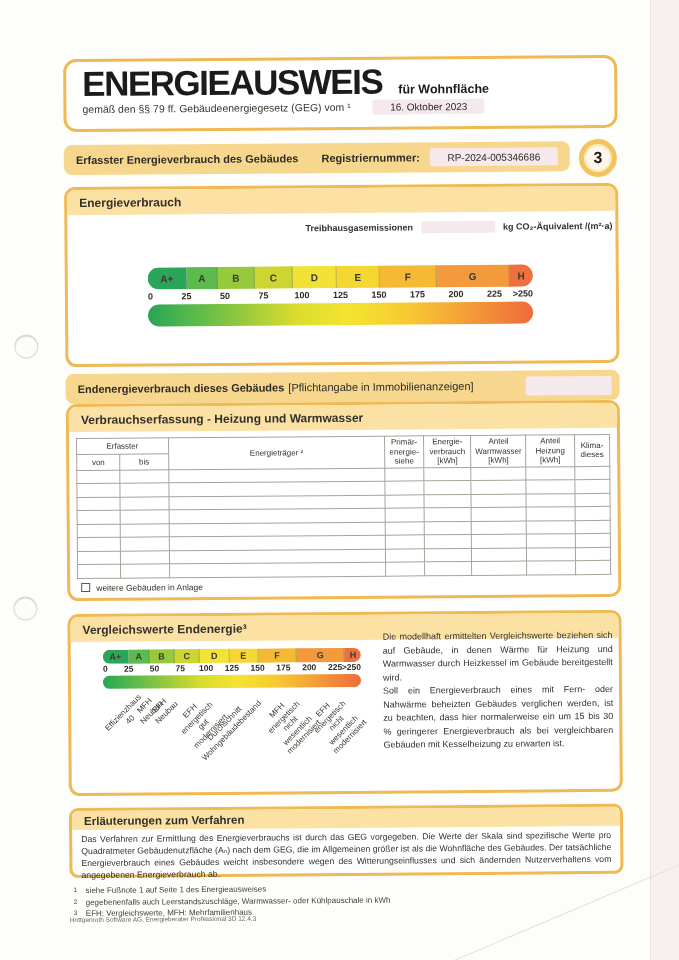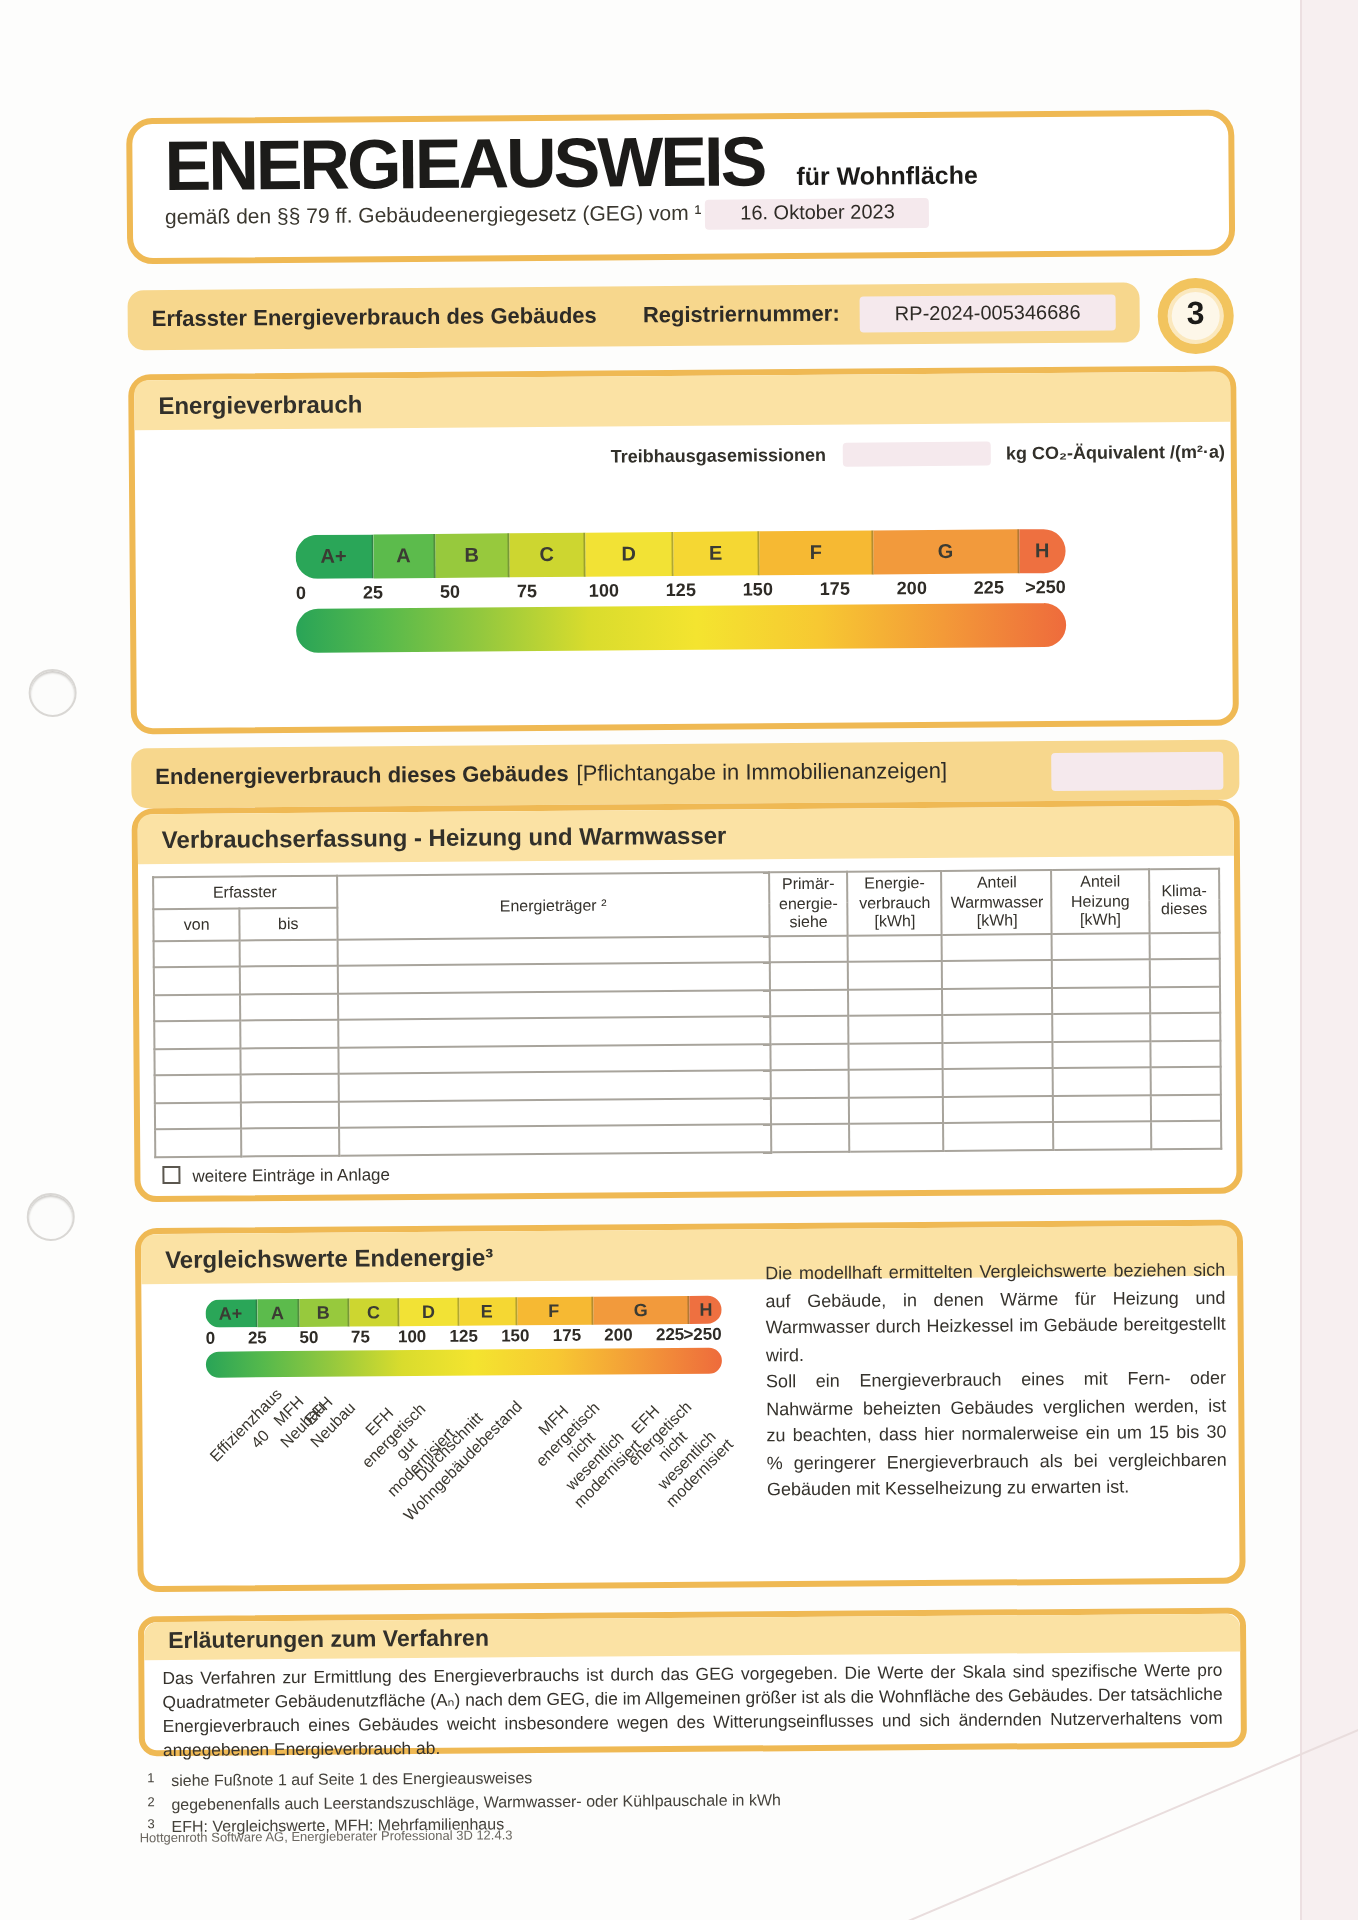--- a/index.html
+++ b/index.html
@@ -24,21 +24,21 @@
   .strip{background:#fbe2a4;border-radius:7px 7px 0 0;font-weight:bold;font-size:12px;color:#32302a;padding:6px 12px 5px;}
   .gold-bar{position:absolute;left:66px;width:554px;height:30px;background:#f7d78d;border-radius:8px;display:flex;align-items:center;box-sizing:border-box;padding:0 12px;}
   .pink-field{background:#f5e9ed;border-radius:2px;display:inline-flex;align-items:center;justify-content:center;font-size:10px;color:#2e2b26;}
 
   
   .title-box{top:57px;height:73px;border-radius:13px;padding:4px 16px 0;}
   .title-row{display:flex;align-items:baseline;}
   .main-title{font-weight:bold;font-size:35px;letter-spacing:-1.5px;color:#1c1b19;line-height:1.05;}
   .title-suffix{font-weight:bold;font-size:12.5px;margin-left:16px;color:#1c1b19;}
   .subtitle-row{display:flex;align-items:center;margin-top:-1px;font-size:10.5px;color:#3a372f;}
-  .date-field{width:112px;height:15px;margin-left:2px;}
+  .date-field{width:112px;height:15px;margin-left:22px;}
 
   
   .erfasster{top:143px;width:506px;}
   .erfasster .lbl{font-weight:bold;font-size:11px;}
   .erfasster .right{margin-left:auto;display:flex;align-items:center;gap:10px;}
   .erfasster .reg-lbl{font-weight:bold;font-size:11px;}
   .reg-field{width:128px;height:18px;}
   .badge{position:absolute;left:581px;top:141px;width:38px;height:38px;border-radius:50%;
     border:5px solid #f2c45e;background:#fdf7e9;box-shadow:inset 0 0 0 2px #fbe8bd;
     display:flex;align-items:center;justify-content:center;font-weight:bold;font-size:16px;color:#1c1b19;box-sizing:border-box;}
@@ -289,21 +289,21 @@
               <td></td>
               <td></td>
               <td></td>
               <td></td>
               <td></td>
             </tr>
           </tbody>
       </table>
       <div class="more-row">
         <span class="cbx"></span>
-        <span>weitere Einträge in Anlage</span>
+        <span>weitere Gebäuden in Anlage</span>
       </div>
     </div>
   </div>
 
   <div class="gold-box vg-box">
     <div class="strip">Vergleichswerte Endenergie³</div>
     <div class="scale scale-small">
       <div class="seg-bar">
           <div class="seg" style="width: 10.1%; background: rgb(42, 166, 88);">A+</div>
           <div class="seg" style="width: 8.1%; background: rgb(92, 187, 76);">A</div>

